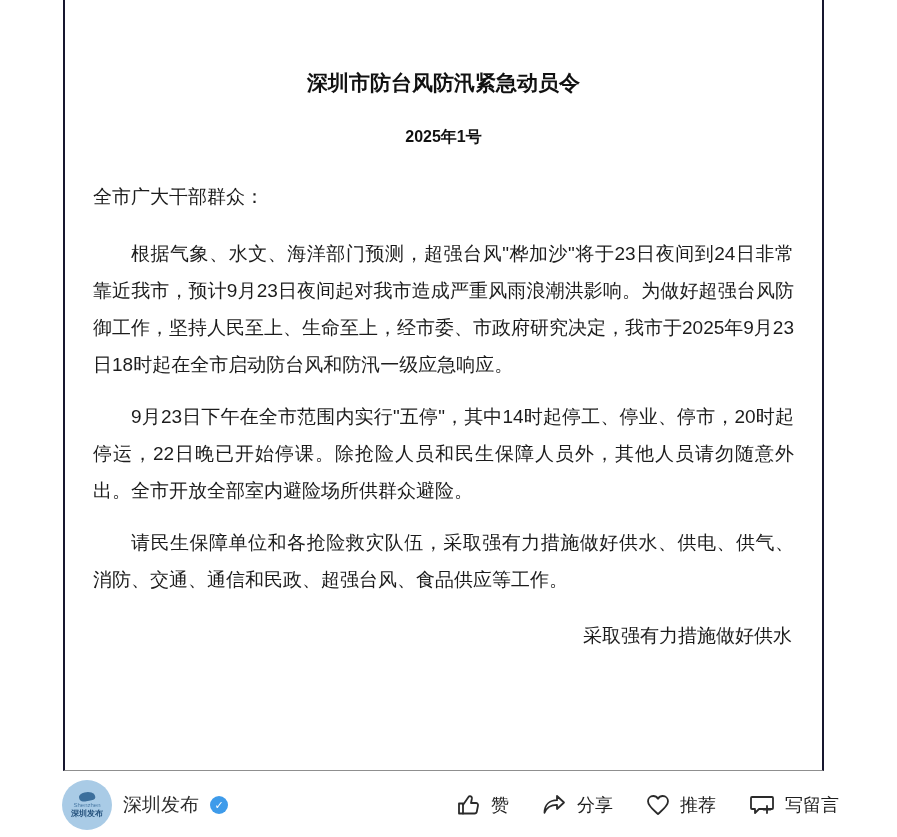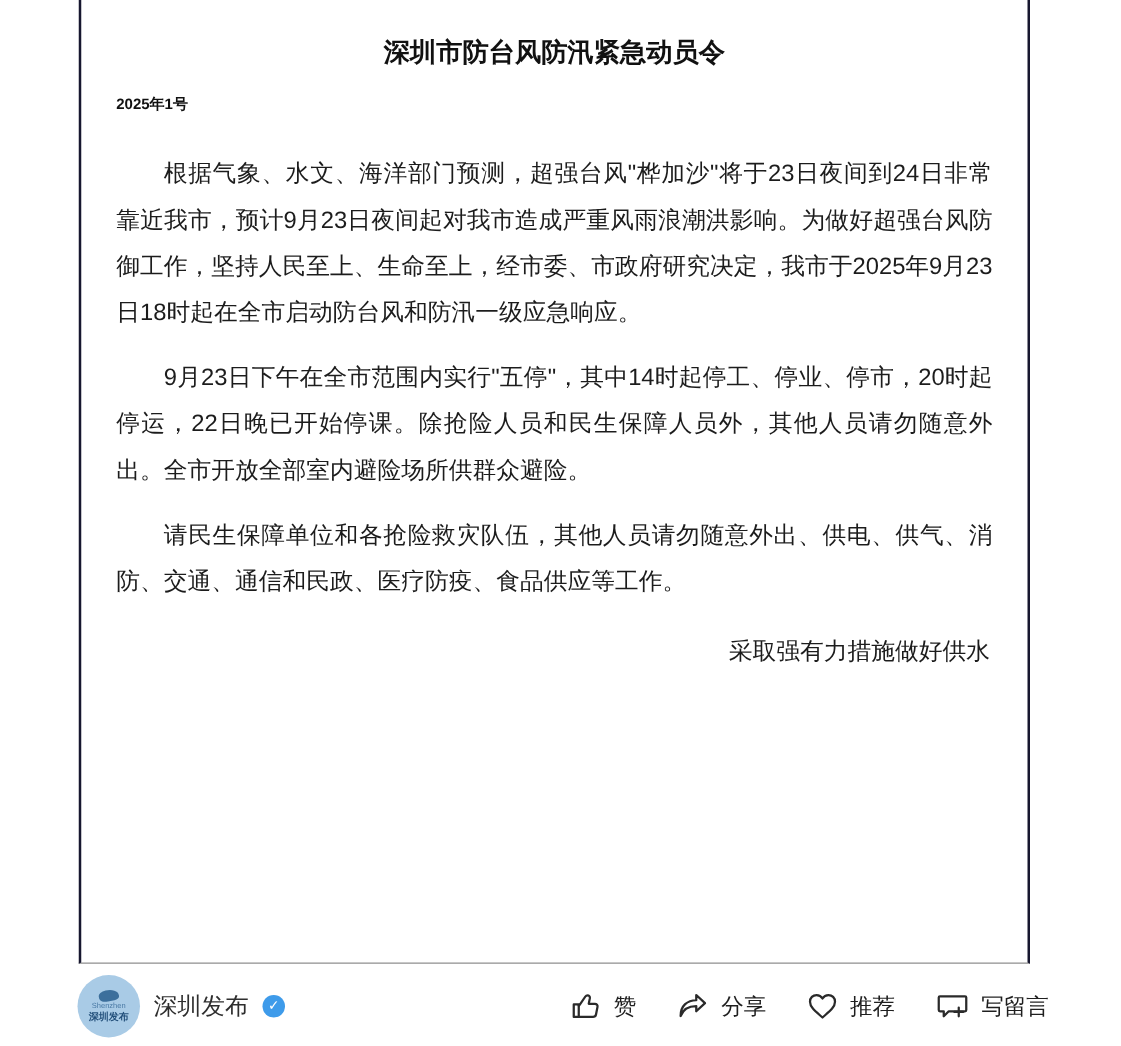--- a/index.html
+++ b/index.html
@@ -20,26 +20,28 @@
     background: #ffffff;
     padding: 30px 28px 0 28px;
     color: #1c1c1c;
   }
   .doc-title {
     font-size: 21px;
     font-weight: bold;
     text-align: center;
     line-height: 30px;
     color: #111111;
+    margin-top: 40px;
   }
   .doc-subtitle {
-    font-size: 12px;
-    font-weight: bold;
+    font-size: 16px;
+    font-weight: bold;
+    text-align: center;
     line-height: 30px;
-    margin-top: 10px;
+    margin-top: 24px;
     color: #111111;
   }
   .salutation {
     font-size: 19px;
     line-height: 30px;
     margin-top: 30px;
   }
   .para {
     font-size: 19px;
     line-height: 37px;
@@ -131,23 +133,24 @@
     font-size: 18px;
     color: #1f1f1f;
   }
 </style>
 </head>
 <body>
 
 <div class="doc">
   <div class="doc-title">深圳市防台风防汛紧急动员令</div>
   <div class="doc-subtitle">2025年1号</div>
+  <div class="salutation">全市广大干部群众：</div>
   <div class="para first">根据气象、水文、海洋部门预测，超强台风"桦加沙"将于23日夜间到24日非常靠近我市，预计9月23日夜间起对我市造成严重风雨浪潮洪影响。为做好超强台风防御工作，坚持人民至上、生命至上，经市委、市政府研究决定，我市于2025年9月23日18时起在全市启动防台风和防汛一级应急响应。</div>
   <div class="para">9月23日下午在全市范围内实行"五停"，其中14时起停工、停业、停市，20时起停运，22日晚已开始停课。除抢险人员和民生保障人员外，其他人员请勿随意外出。全市开放全部室内避险场所供群众避险。</div>
-  <div class="para">请民生保障单位和各抢险救灾队伍，其他人员请勿随意外出、供电、供气、消防、交通、通信和民政、医疗防疫、食品供应等工作。</div>
+  <div class="para">请民生保障单位和各抢险救灾队伍，采取强有力措施做好供水、供电、供气、消防、交通、通信和民政、超强台风、食品供应等工作。</div>
   <div class="sign-block">
     <div>采取强有力措施做好供水</div>
   </div>
 </div>
 
 <div class="footer">
   <div class="account">
     <div class="avatar">
       <div class="bird"></div>
       <div class="av-en">Shenzhen</div>

